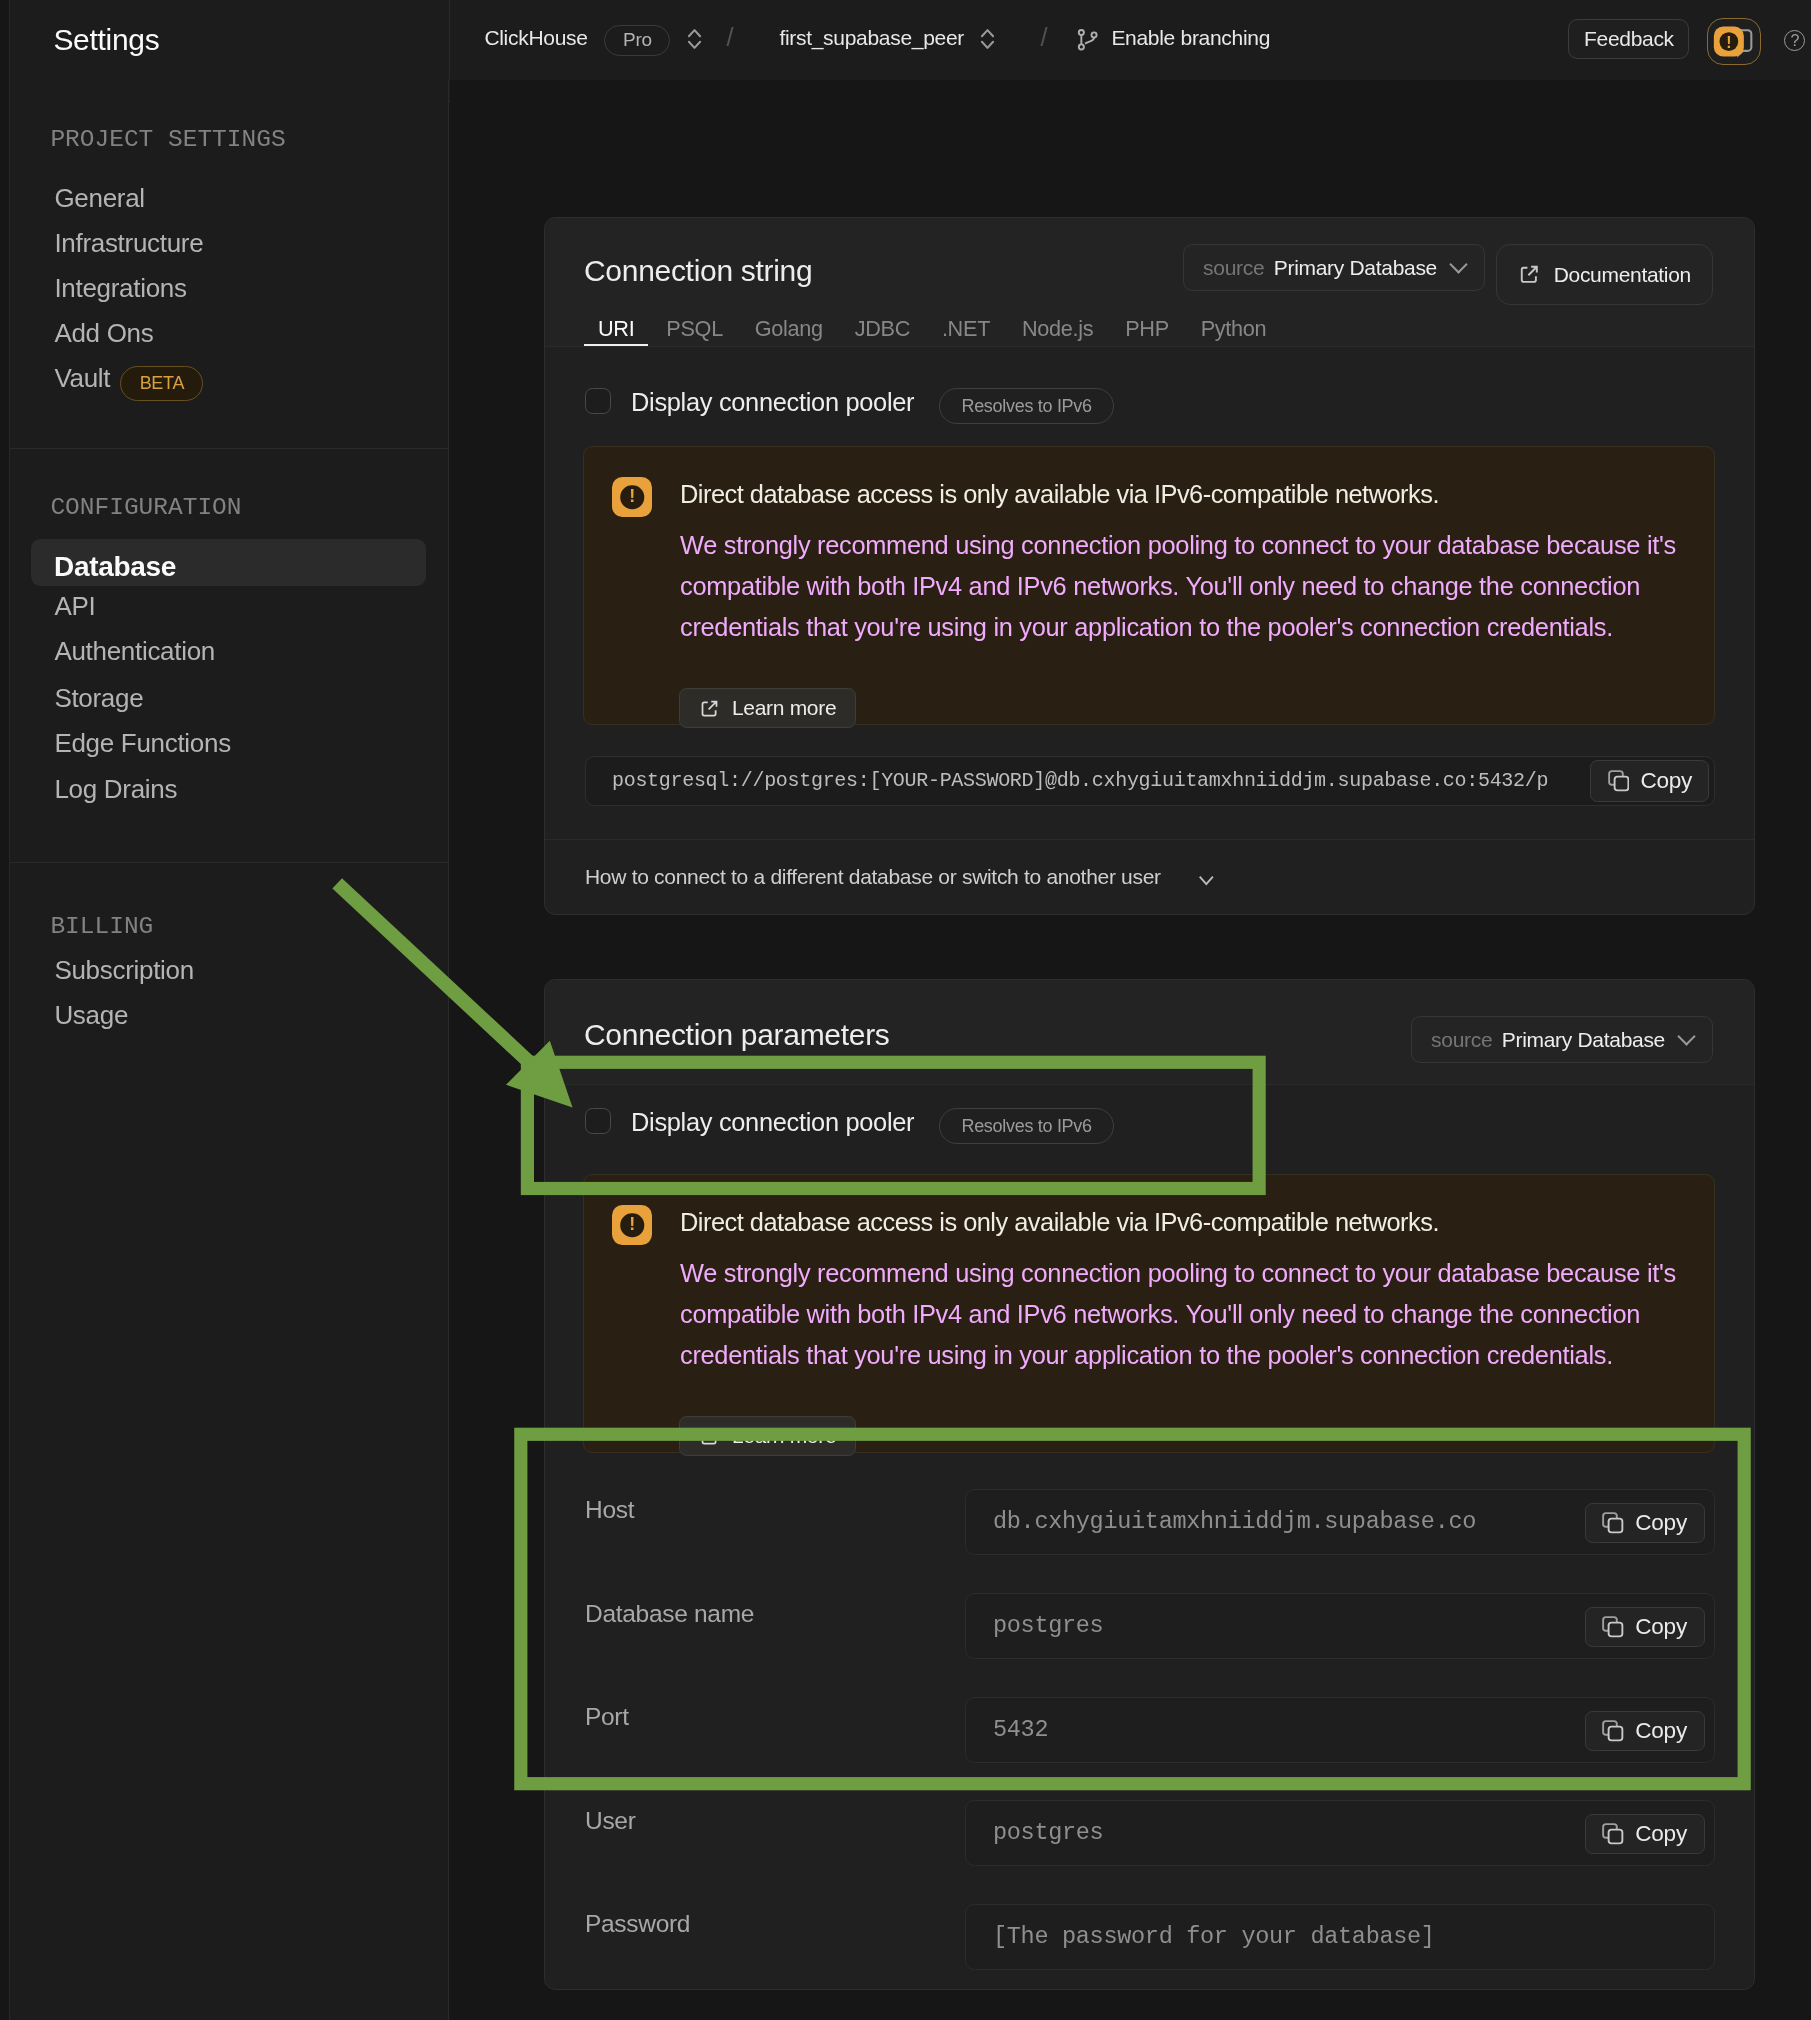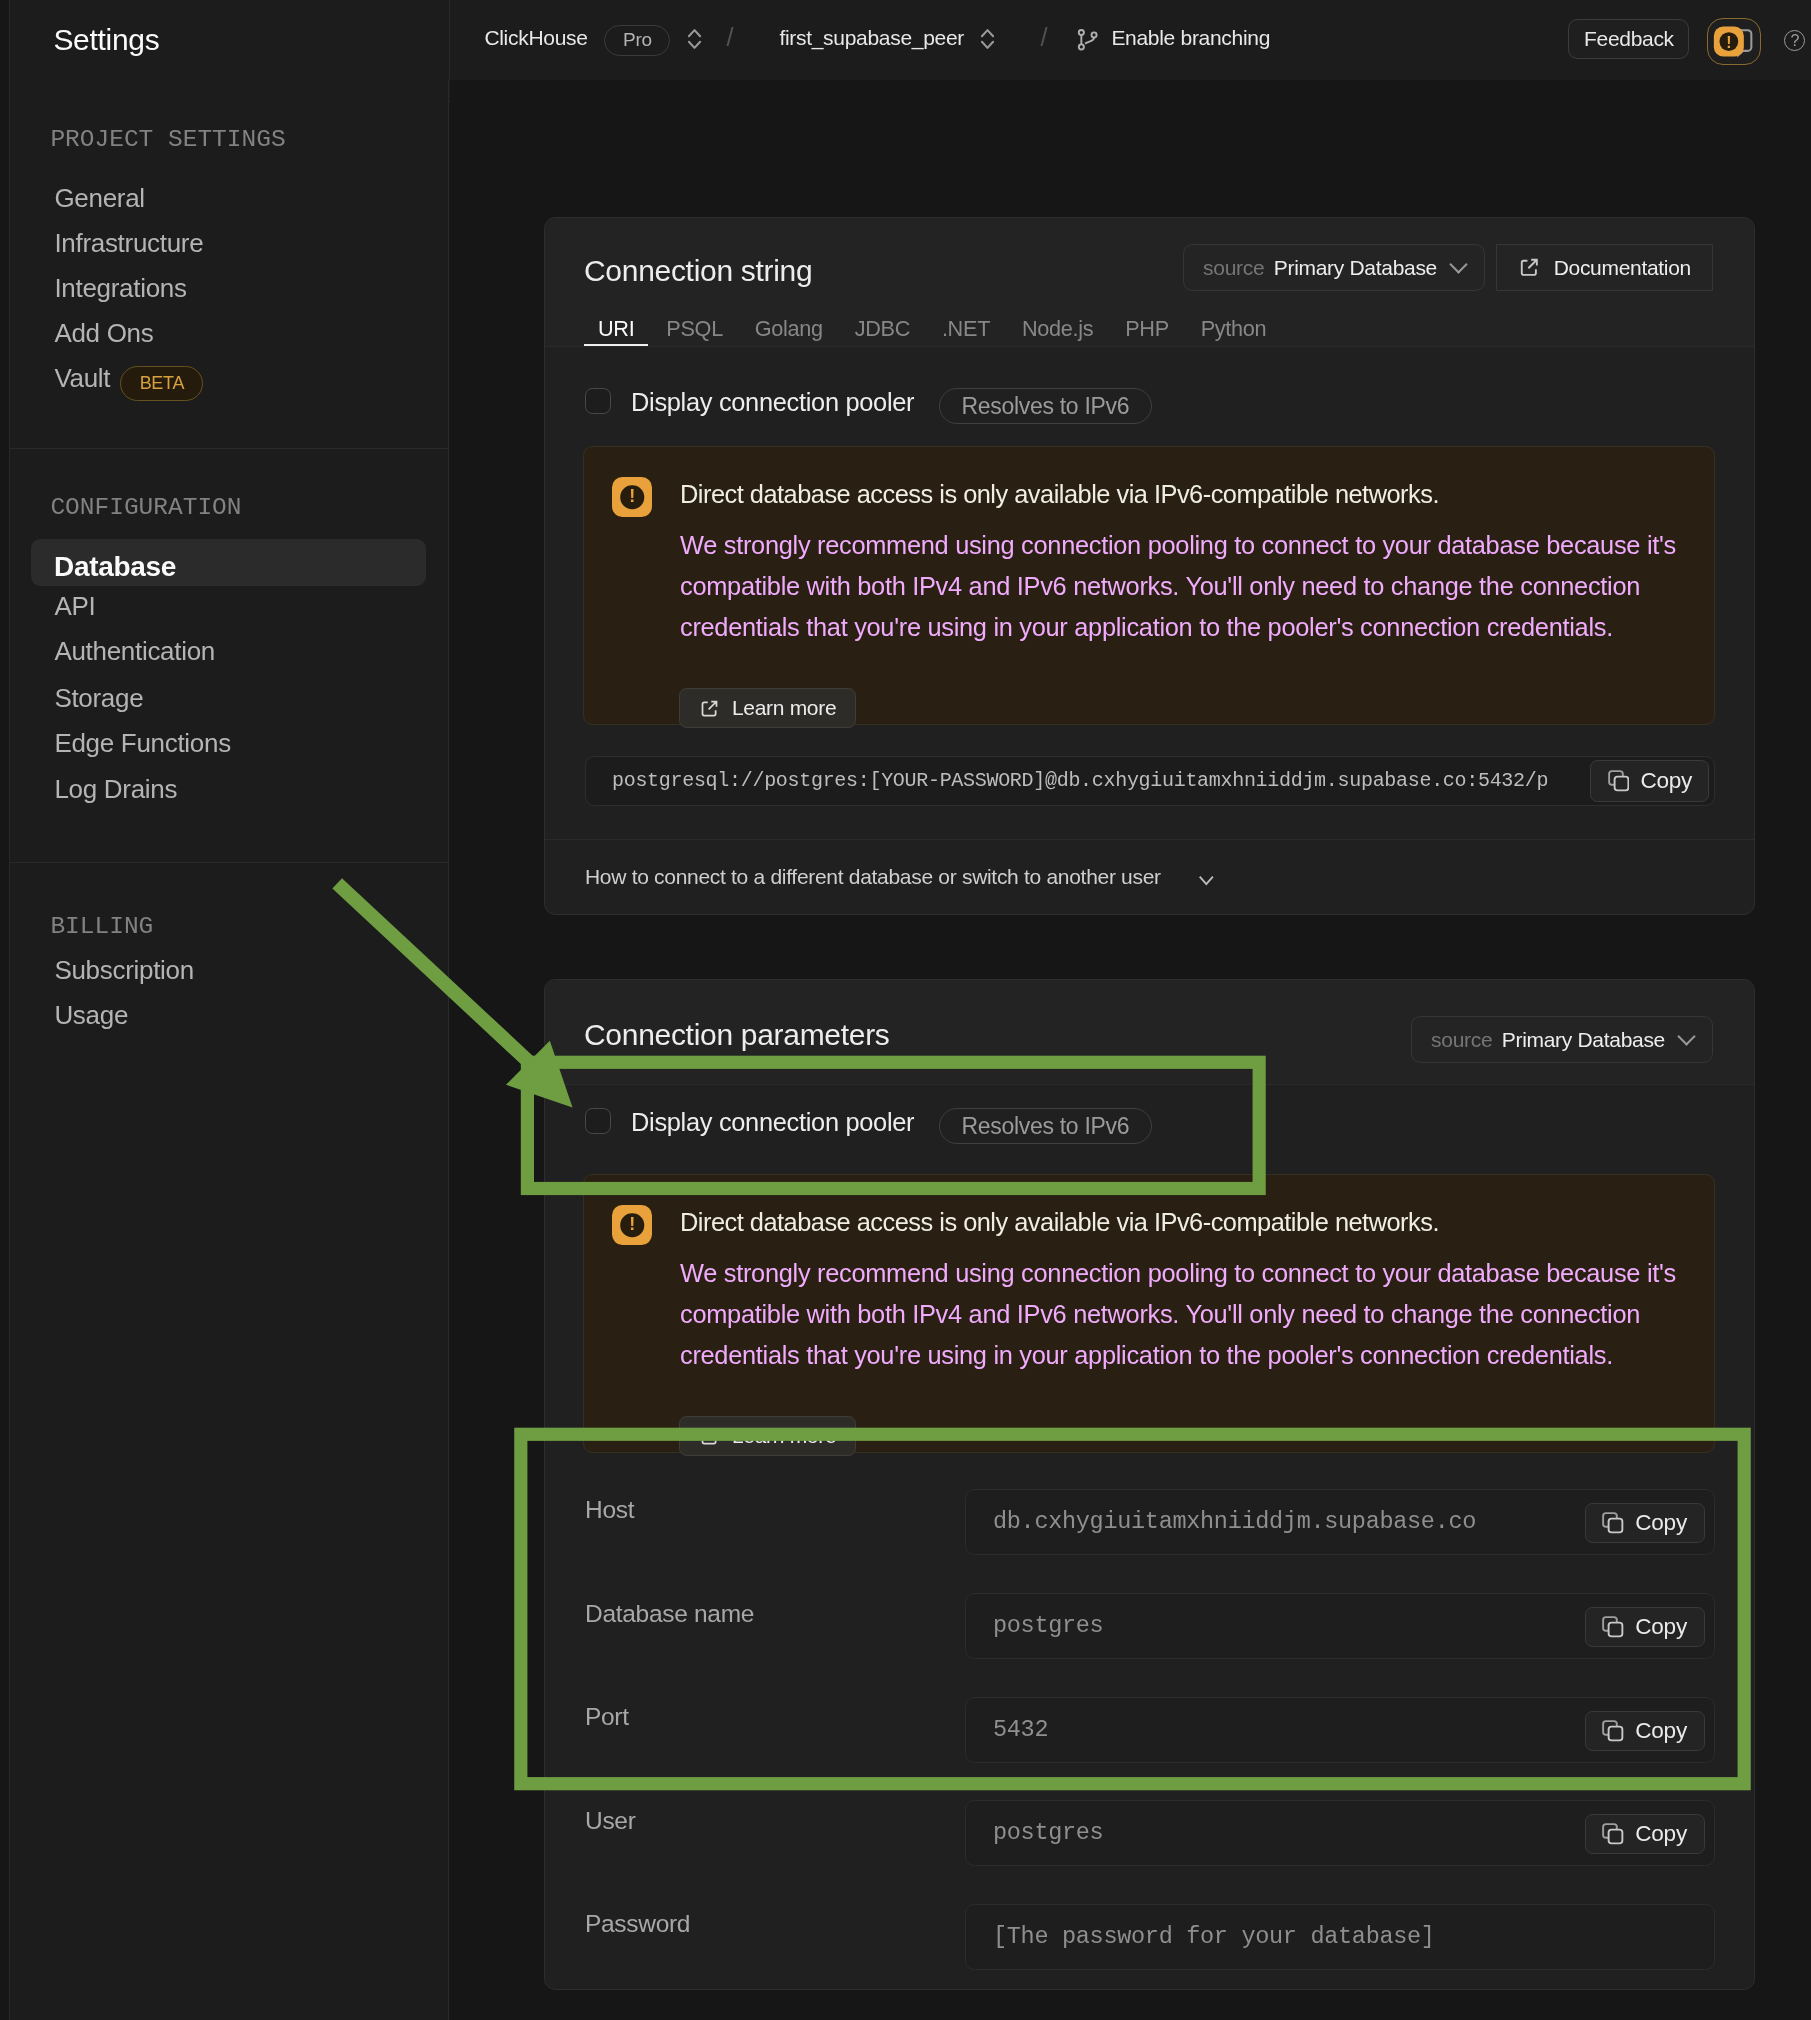--- a/index.html
+++ b/index.html
@@ -32,33 +32,33 @@
 
 #main { position:absolute; left:450px; top:80px; width:1362px; height:1941px; background:#161616; }
 h1 { position:absolute; left:93px; top:44px; font-size:43px; font-weight:400; color:#fafafa; }
 .card { position:absolute; left:94px; width:1211px; background:#202020; border:0.9px solid #2e2e2e; border-radius:11.3px; }
 #card1 { top:137px; height:698px; }
 #card2 { top:899px; height:1011px; }
 .card-hdr { position:absolute; left:0; top:0; width:100%; background:#232323; border-bottom:0.9px solid #2a2a2a; border-radius:11.3px 11.3px 0 0; }
 .card-title { position:absolute; left:39px; font-size:30px; color:#ededed; }
 .src-btn { position:absolute; height:47px; border:0.9px solid #363636; background:#242424; border-radius:9.4px; display:flex; align-items:center; font-size:21px; color:#ededed; padding:0 19px; }
 .src-btn .dim { color:#757575; margin-right:9.4px; }
-.doc-btn { position:absolute; height:47px; border:0.9px solid #363636; background:#242424; border-radius:1px; display:flex; align-items:center; font-size:21px; color:#ededed; padding:8px 21px; gap:13px; }
+.doc-btn { position:absolute; height:61px; border:0.9px solid #363636; background:#242424; border-radius:14px; display:flex; align-items:center; font-size:21px; color:#ededed; padding:8px 21px; gap:13px; }
 .chev-down { display:inline-block; width:13px; height:13px; border-right:2.4px solid #989898; border-bottom:2.4px solid #989898; transform:rotate(45deg); margin-left:15px; margin-top:-5.6px; }
 
 
 #tabs { position:absolute; left:39px; top:100px; display:flex; gap:3.8px; font-size:21.7px; color:#878787; }
 #tabs .tab { line-height:22.6px; padding:0 14px 3.8px 14px; }
 #tabs .active { color:#fafafa; border-bottom:2.8px solid #f0f0f0; }
 
 
 .chk-row { position:absolute; left:40px; display:flex; align-items:flex-start; }
 .chk { width:26px; height:26px; border:1.4px solid #494949; border-radius:7.5px; background:#1d1d1d; }
 .chk-label { font-size:25.4px; color:#ededed; margin-left:20px; }
-.ipv6 { margin-left:24.5px; height:36px; padding:0 21.7px; border:0.9px solid #3f3f3f; border-radius:941px; color:#9b9b9b; font-size:23px; display:flex; align-items:center; }
+.ipv6 { margin-left:24.5px; height:36px; padding:0 21.7px; border:0.9px solid #3f3f3f; border-radius:941px; color:#9b9b9b; font-size:18px; display:flex; align-items:center; }
 
 
 .warn { position:absolute; left:38px; width:1132px; height:279px; background:#292013; border:0.9px solid #363020; border-radius:9.4px; }
 .warn-icon { position:absolute; left:28px; top:30px; width:40px; height:40px; background:#e9a23b; border-radius:10.4px; }
 .warn-icon::after { content:"!"; position:absolute; left:50%; top:50%; transform:translate(-50%,-50%); width:23.5px; height:23.5px; background:#271d0e; border-radius:50%; color:#e9a23b; font-size:18px; font-weight:700; text-align:center; line-height:23.5px; }
 .warn-title { position:absolute; left:96px; top:33px; font-size:25.4px; letter-spacing:-0.02em; color:#f0ede4; }
 .warn-body { position:absolute; left:96px; top:78px; font-size:25.4px; line-height:41px; color:#f0abfc; width:1017px; }
 .learn-btn { position:absolute; left:95px; top:209px; height:40px; width:177px; background:#2d2c29; border:0.9px solid #403d36; border-radius:7.5px; color:#ececec; font-size:21px; display:flex; align-items:center; justify-content:center; gap:12.2px;margin-top:32px; }
 
 

